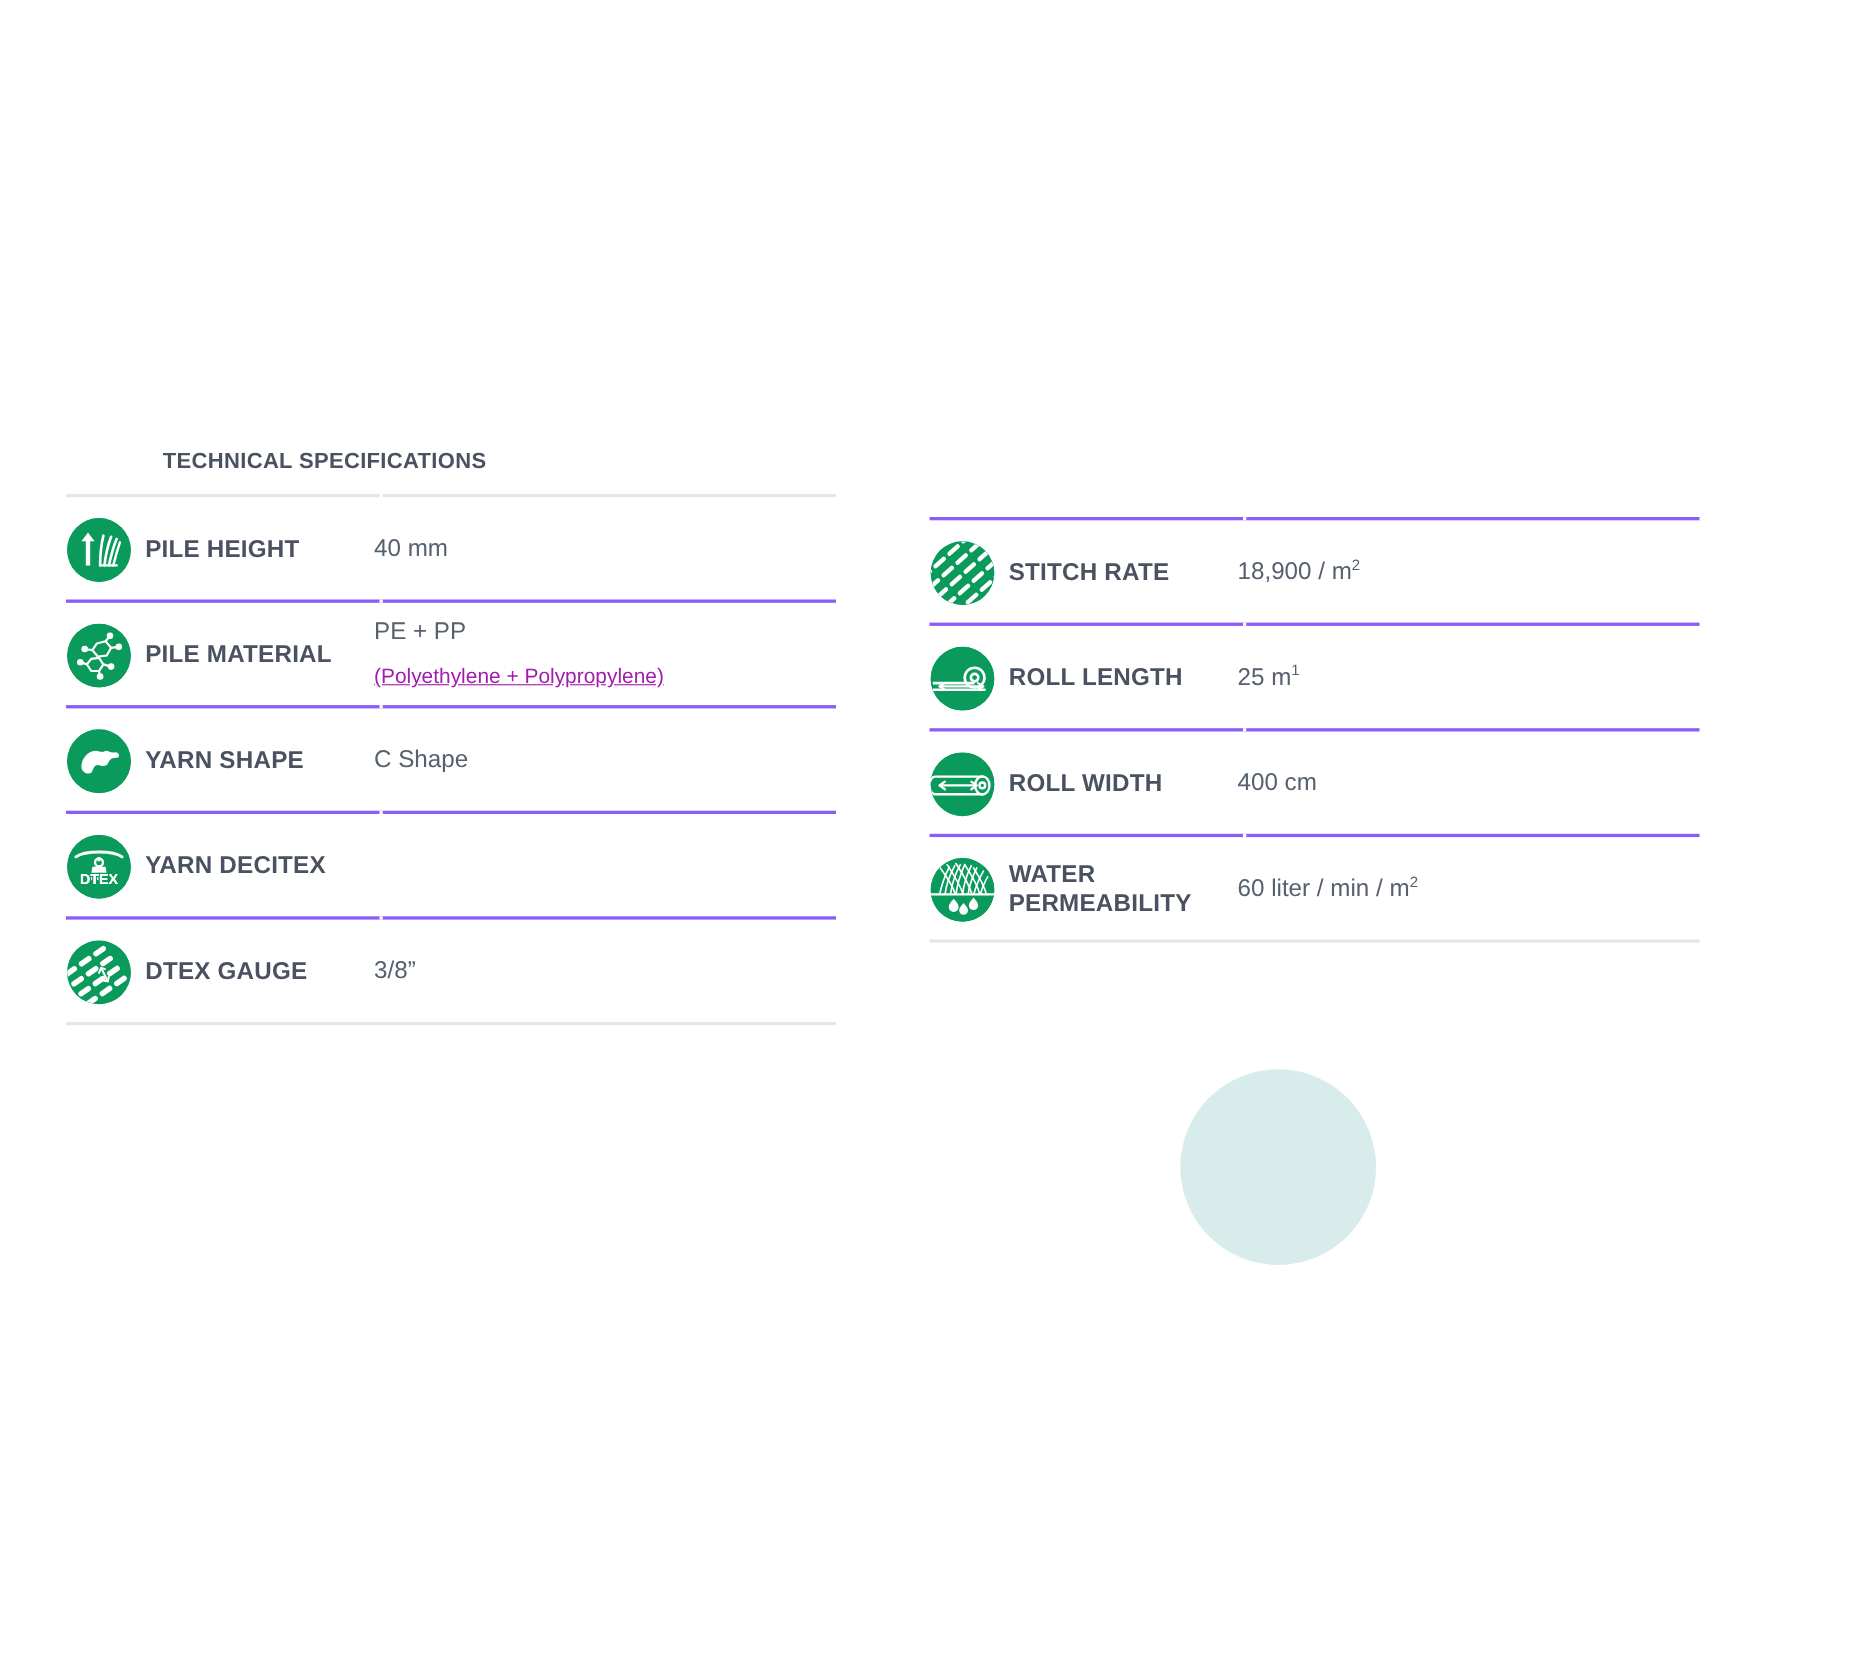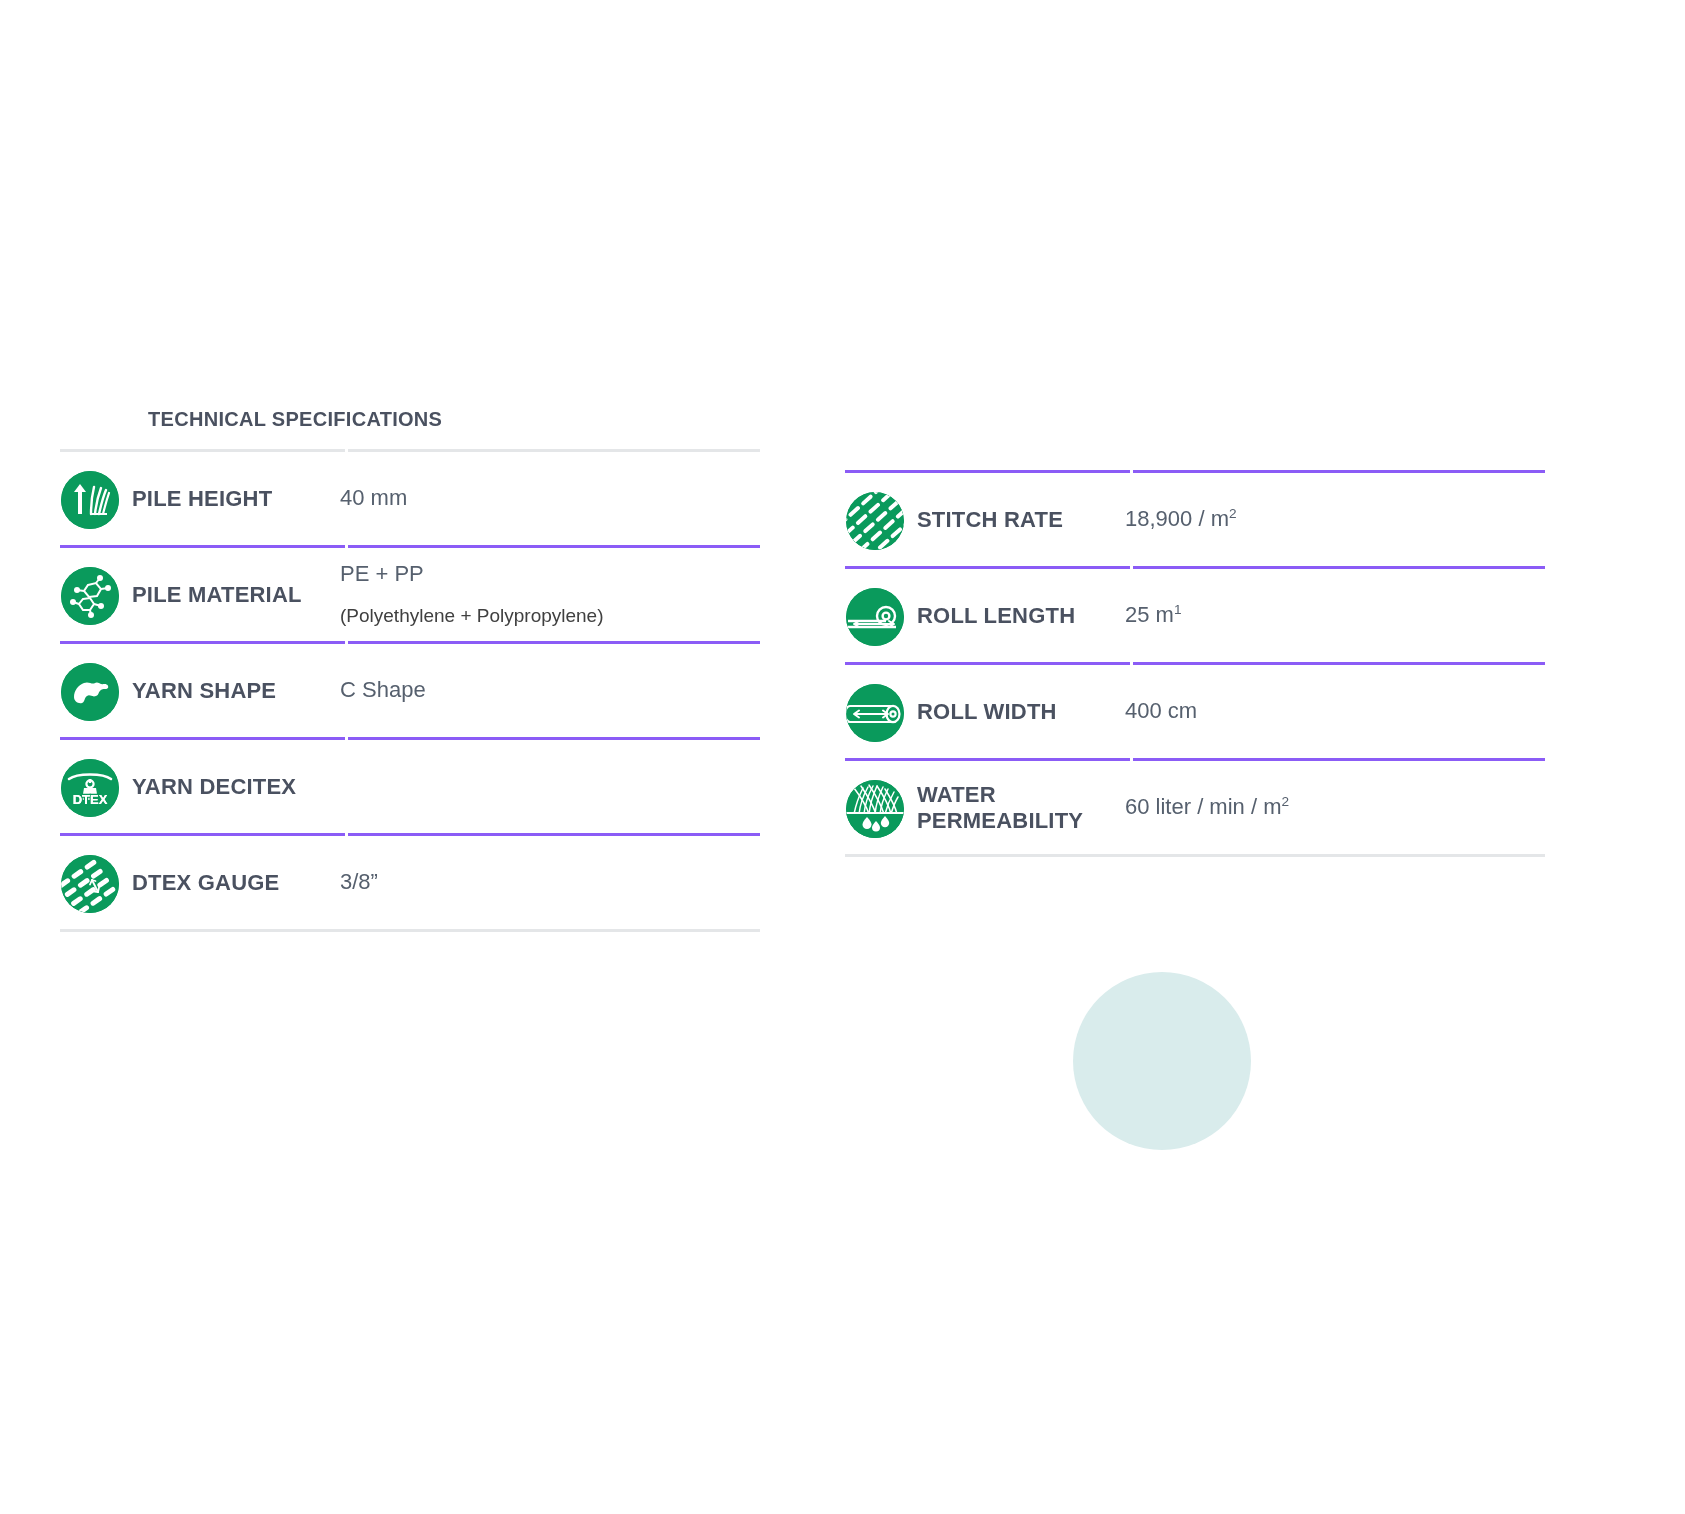--- a/index.html
+++ b/index.html
@@ -93,23 +93,24 @@
   }
   .value-cell {
     flex: 1;
     font-size: 22px;
     color: #56606e;
     line-height: 1.3;
     padding-left: 8px;
   }
   .value-cell .sub {
     font-size: 19px;
-    color: #404040;
+    color: #a21caf;
     display: block;
     margin-top: 16px;
+    text-decoration: underline;
   }
   .value-cell sup { font-size: 0.62em; vertical-align: super; }
 
   
   .spec-row::before {
     content: "";
     position: absolute;
     left: 285px;
     top: -3px;
     width: 3px;

